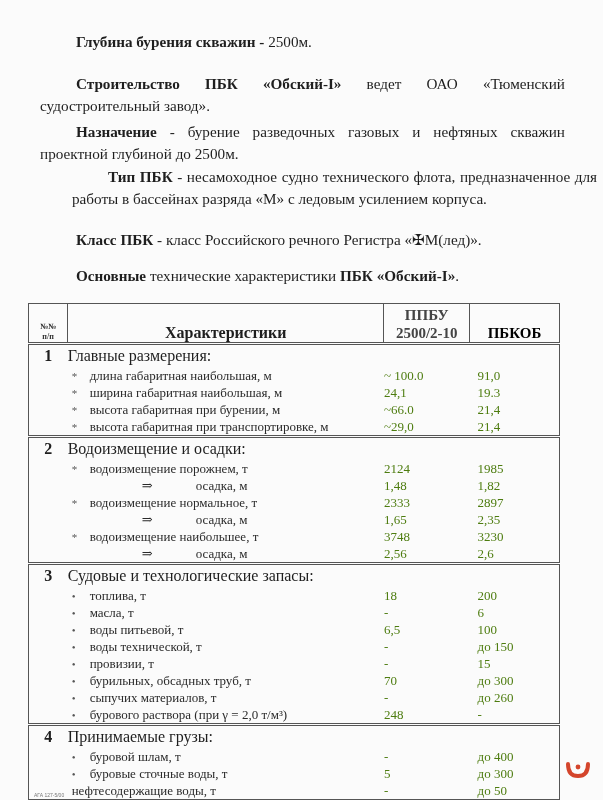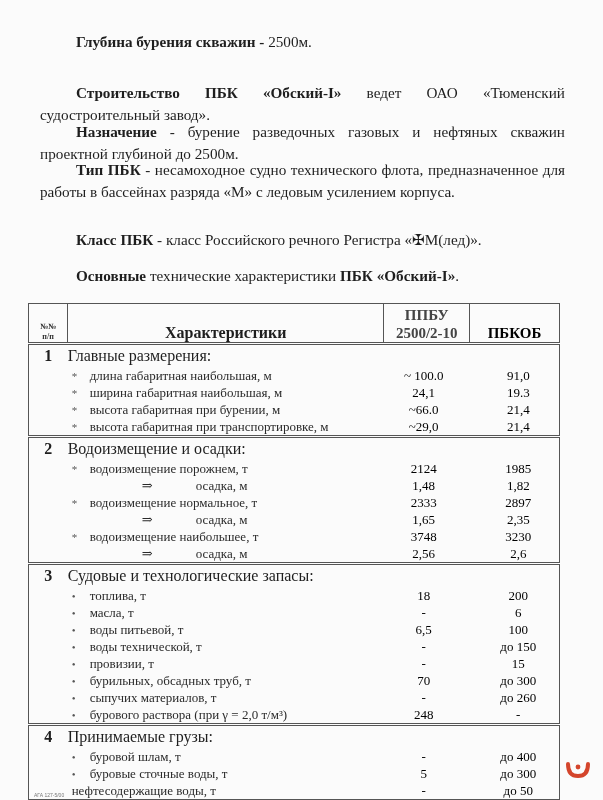--- a/index.html
+++ b/index.html
@@ -12,23 +12,23 @@
   }
   .para {
     position: absolute; left: 40px; width: 525px;
     font-size: 15.2px; line-height: 22px;
     text-align: justify;
   }
   .para .ind { display: inline-block; width: 36px; }
   .para b { font-weight: bold; }
 
   #p1 { top: 31px; }
-  #p2 { top: 82px; }
+  #p2 { top: 73px; }
   #p3 { top: 121px; }
-  #p4 { top: 159px; }
+  #p4 { top: 166px; margin-left: 32px; }
   #p5 { top: 229px; }
   #p6 { top: 265px; }
 
   table.spec {
     position: absolute; left: 28px; top: 303px;
     width: 532px;
     border-collapse: collapse;
     border: 1.5px solid #555;
     font-size: 14px;
   }
@@ -45,21 +45,21 @@
   th.c-b { width: 84px; font-size: 15px; font-weight: bold; color:#000000; padding-bottom: 2px; }
   tbody.section { border-top: 3px double #555; }
   tbody.section:first-of-type { border-top: 3px double #555; }
   td { padding: 0; height: 17px; vertical-align: middle; }
   td.num { text-align: center; font-size: 16px; font-weight: bold; height: 22px; }
   td.sec-title { font-size: 16px; height: 22px; margin-left: 48px; }
   td.item { font-size: 13px; padding-left: 4px; color: #2a2a2a; }
   td.item .mark { display: inline-block; width: 18px; color: #555; font-size: 11px; }
   td.item .arrow { display: inline-block; padding-left: 70px; width: 40px; font-size: 13px; }
   td.item .sub { padding-left: 14px; }
-  td.va, td.vb { text-align: center; font-size: 13px; color: #000000; }
+  td.va, td.vb { font-size: 13px; color: #4d7c0f; }
   td.va { padding-right: 6px; }
   td.vb { padding-left: 8px; }
   .footnote { position: absolute; left: 34px; top: 792px; font-size: 5px; color: #777; font-family: "Liberation Sans", sans-serif; }
   .corner-icon {
     position: absolute; left: 565px; top: 758px; width: 26px; height: 22px;
   }
 </style>
 </head>
 <body>
 

